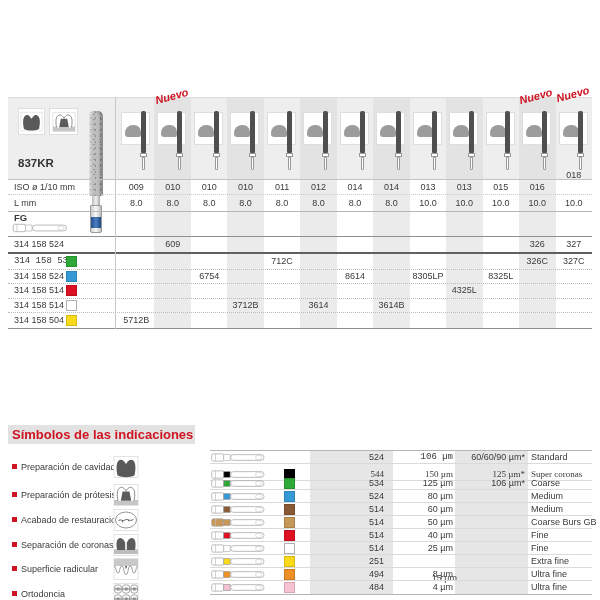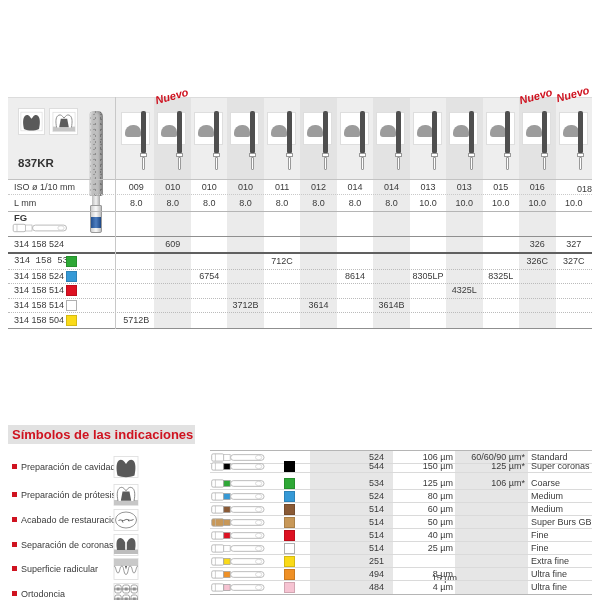--- a/index.html
+++ b/index.html
@@ -215,21 +215,21 @@
       <div class="stem" style="left: 534.808px; top: 60px; width: 3px; height: 13px; position: absolute;"></div>
       <div class="cellt" style="left: 511.077px; top: 82px; width: 36.4615px; height: 16px; line-height: 16px; position: absolute;">016</div>
       <div class="cellt" style="left: 511.077px; top: 98px; width: 36.4615px; height: 16px; line-height: 16px; position: absolute;">10.0</div>
       <div class="nuevo" style="left: 511.308px; top: -7px; position: absolute;">Nuevo</div>
       <div class="hcard" style="left: 550.538px; top: 15px; width: 29px; height: 33px; position: absolute;">
         <div class="htooth" style="position: absolute;"></div>
       </div>
       <div class="rod" style="left: 570.269px; top: 14px; width: 5px; height: 42px; position: absolute;"></div>
       <div class="collar" style="left: 569.269px; top: 56px; width: 7px; height: 4px; position: absolute;"></div>
       <div class="stem" style="left: 571.269px; top: 60px; width: 3px; height: 13px; position: absolute;"></div>
-      <div class="cellt" style="left: 547.538px; top: 84px; width: 36.4615px; height: 16px; line-height: 16px; position: absolute; text-align: right;">018</div>
+      <div class="cellt" style="left: 547.538px; top: 70px; width: 36.4615px; height: 16px; line-height: 16px; position: absolute;">018</div>
       <div class="cellt" style="left: 547.538px; top: 98px; width: 36.4615px; height: 16px; line-height: 16px; position: absolute;">10.0</div>
       <div class="nuevo" style="left: 547.769px; top: -9px; position: absolute;">Nuevo</div>
       <div class="hline" style="top: 82px; height: 1px; background: rgb(194, 194, 194); position: absolute;"></div>
       <div class="hline" style="top: 114px; height: 1px; background: rgb(181, 181, 181); position: absolute;"></div>
       <div class="hline" style="top: 139px; height: 1px; background: rgb(143, 143, 143); position: absolute;"></div>
       <div class="hline" style="top: 155px; height: 2px; background: rgb(96, 96, 96); position: absolute;"></div>
       <div class="hline" style="top: 231px; height: 1px; background: rgb(143, 143, 143); position: absolute;"></div>
       <div class="hline" style="top: 97px; height: 0px; border-top: 1px dotted rgb(201, 201, 201); position: absolute;"></div>
       <div class="hline" style="top: 171.5px; height: 0px; border-top: 1px dotted rgb(187, 187, 187); position: absolute;"></div>
       <div class="hline" style="top: 186px; height: 0px; border-top: 1px dotted rgb(187, 187, 187); position: absolute;"></div>
@@ -362,25 +362,25 @@
           <div class="gdraw" style="position: absolute;">
             <svg viewBox="0 0 55 10">
               <rect x="0.7" y="1.3" width="12.3" height="7.4" rx="1.5" fill="#ffffff" stroke="#aaa" stroke-width="0.8"></rect>
               <line x1="4.5" y1="1.3" x2="4.5" y2="8.7" stroke="#bbb" stroke-width="0.7"></line>
               <rect x="13" y="2" width="6.5" height="6" fill="#ffffff" stroke="#b5b5b5" stroke-width="0.7"></rect>
               <rect x="20" y="2.1" width="34" height="5.8" rx="2.9" fill="#fff" stroke="#aaa" stroke-width="0.8"></rect>
               <ellipse cx="48.5" cy="5" rx="3.2" ry="2.2" fill="none" stroke="#ccc" stroke-width="0.7"></ellipse>
             </svg>
           </div>
           <div class="gtxt r" style="left: 100px; width: 74px; position: absolute;">524</div>
-          <div class="gtxt r" style="left: 181px; width: 62px; position: absolute;">106 µm</div>
+          <div class="gtxt r" style="left: 181px; width: 62px; position: absolute; font-family: Liberation Mono, monospace;">106 µm</div>
           <div class="gtxt r" style="left: 247px; width: 68px; position: absolute;">60/60/90 µm*</div>
           <div class="gtxt" style="left: 321px; width: 60px; position: absolute;">Standard</div>
         </div>
-        <div class="grow" style="top: 9px; position: absolute;">
+        <div class="grow" style="top: 17px; position: absolute; font-family: Liberation Serif, serif;">
           <div class="gdraw" style="position: absolute;">
             <svg viewBox="0 0 55 10">
               <rect x="0.7" y="1.3" width="12.3" height="7.4" rx="1.5" fill="#ffffff" stroke="#aaa" stroke-width="0.8"></rect>
               <line x1="4.5" y1="1.3" x2="4.5" y2="8.7" stroke="#bbb" stroke-width="0.7"></line>
               <rect x="13" y="2" width="6.5" height="6" fill="#000000" stroke="#999999" stroke-width="0.7"></rect>
               <rect x="20" y="2.1" width="34" height="5.8" rx="2.9" fill="#fff" stroke="#aaa" stroke-width="0.8"></rect>
               <ellipse cx="48.5" cy="5" rx="3.2" ry="2.2" fill="none" stroke="#ccc" stroke-width="0.7"></ellipse>
             </svg>
           </div>
           <div class="gsq" style="background: rgb(0, 0, 0); border: 1px solid rgba(0, 0, 0, 0.15); position: absolute;"></div>
@@ -444,21 +444,21 @@
               <line x1="4.5" y1="1.3" x2="4.5" y2="8.7" stroke="#bbb" stroke-width="0.7"></line>
               <rect x="13" y="2" width="6.5" height="6" fill="#c89858" stroke="#999999" stroke-width="0.7"></rect>
               <rect x="20" y="2.1" width="34" height="5.8" rx="2.9" fill="#fff" stroke="#aaa" stroke-width="0.8"></rect>
               <ellipse cx="48.5" cy="5" rx="3.2" ry="2.2" fill="none" stroke="#ccc" stroke-width="0.7"></ellipse>
             </svg>
           </div>
           <div class="gsq" style="background: rgb(200, 152, 88); border: 1px solid rgba(0, 0, 0, 0.15); position: absolute;"></div>
           <div class="gtxt r" style="left: 100px; width: 74px; position: absolute;">514</div>
           <div class="gtxt r" style="left: 181px; width: 62px; position: absolute;">50 µm</div>
           <div class="gtxt r" style="left: 247px; width: 68px; position: absolute;"></div>
-          <div class="gtxt" style="left: 321px; width: 60px; position: absolute;">Super Burs GB</div>
+          <div class="gtxt" style="left: 321px; width: 60px; position: absolute;">Coarse Burs GB</div>
         </div>
         <div class="grow" style="top: 78px; position: absolute;">
           <div class="gdraw" style="position: absolute;">
             <svg viewBox="0 0 55 10">
               <rect x="0.7" y="1.3" width="12.3" height="7.4" rx="1.5" fill="#ffffff" stroke="#aaa" stroke-width="0.8"></rect>
               <line x1="4.5" y1="1.3" x2="4.5" y2="8.7" stroke="#bbb" stroke-width="0.7"></line>
               <rect x="13" y="2" width="6.5" height="6" fill="#dd1122" stroke="#999999" stroke-width="0.7"></rect>
               <rect x="20" y="2.1" width="34" height="5.8" rx="2.9" fill="#fff" stroke="#aaa" stroke-width="0.8"></rect>
               <ellipse cx="48.5" cy="5" rx="3.2" ry="2.2" fill="none" stroke="#ccc" stroke-width="0.7"></ellipse>
             </svg>

